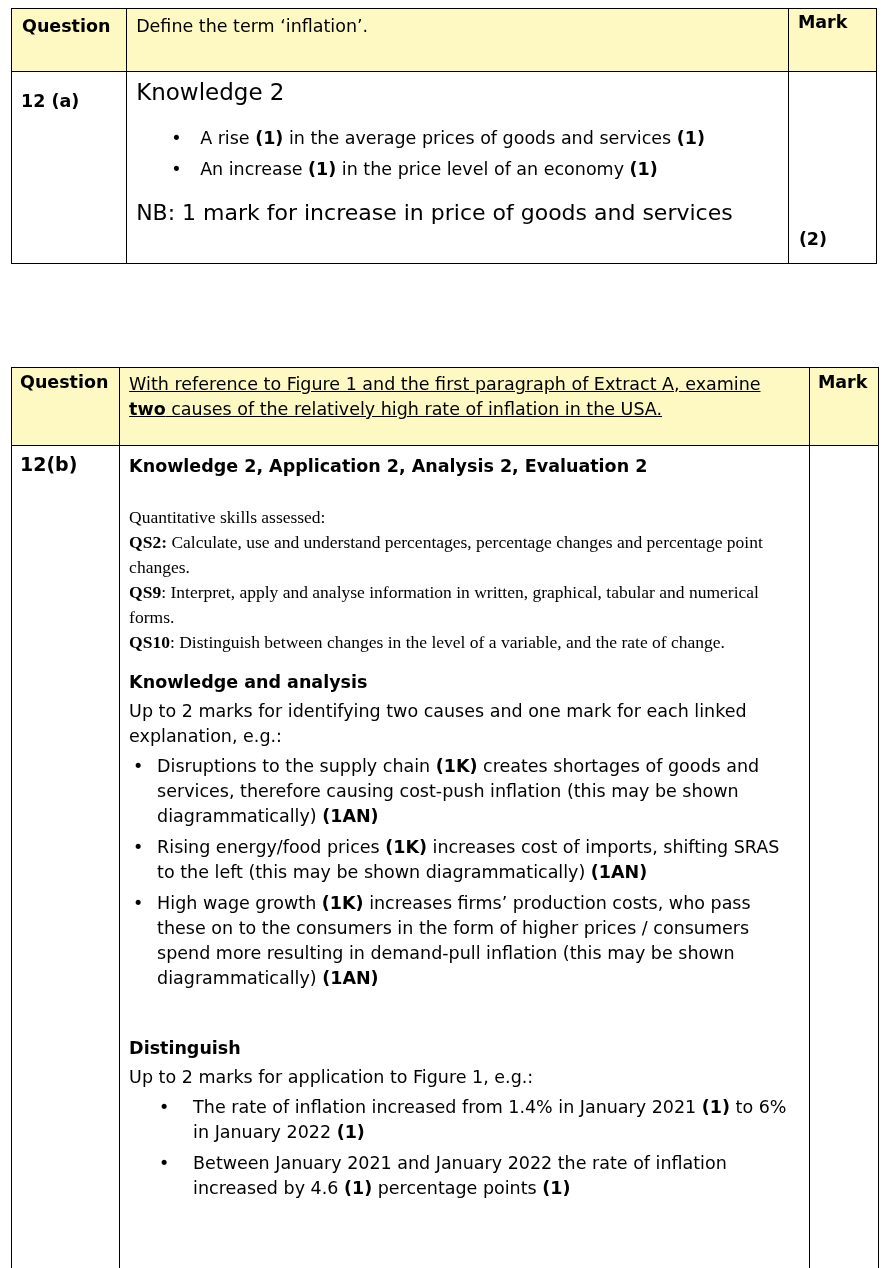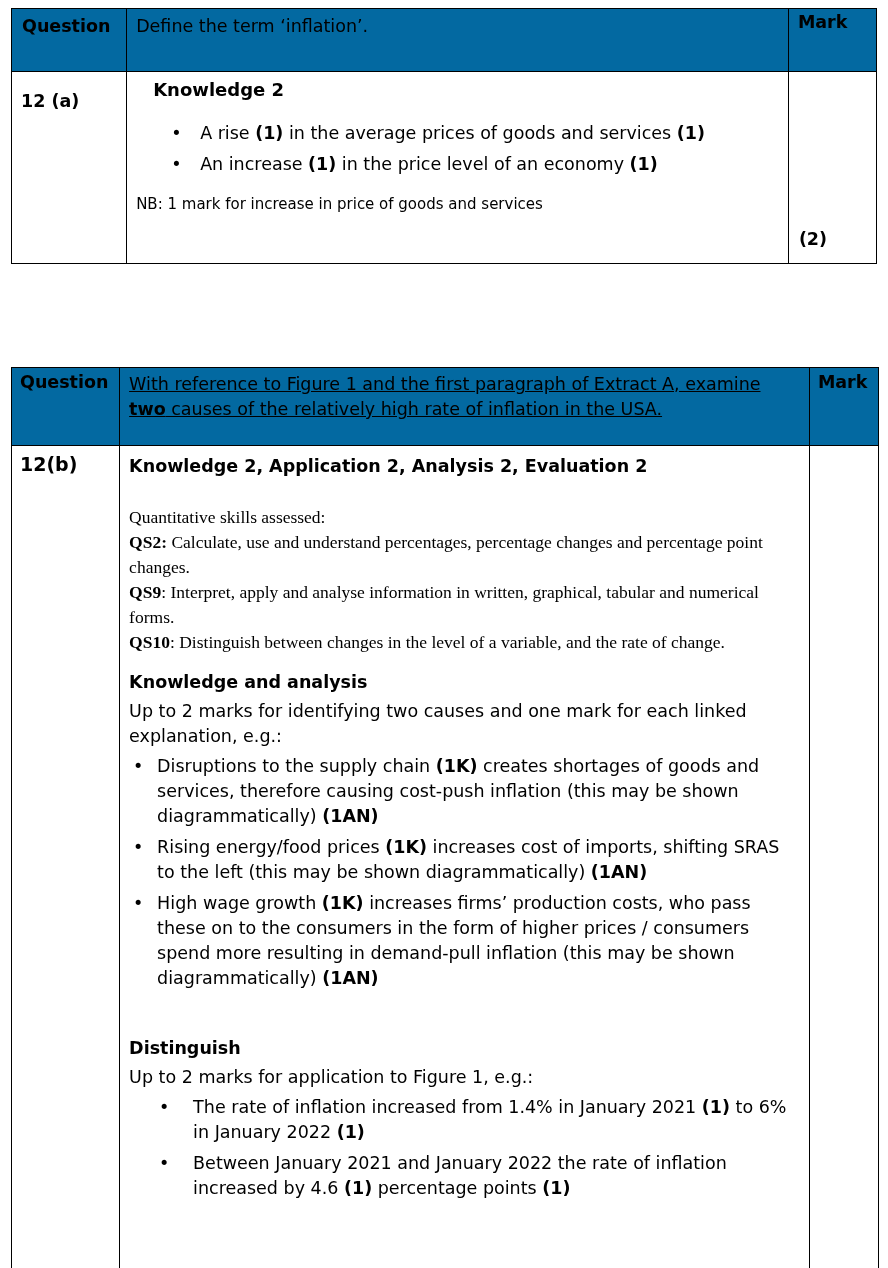--- a/index.html
+++ b/index.html
@@ -5,40 +5,40 @@
   html, body { margin: 0; padding: 0; background: #ffffff; }
   body {
     width: 888px; height: 1268px; position: relative; overflow: hidden;
     font-family: "DejaVu Sans", "Liberation Sans", sans-serif;
     color: #000; font-size: 17px;
   }
   table.ms {
     position: absolute; border-collapse: collapse; table-layout: fixed;
   }
   table.ms td { border: 1.5px solid #000; vertical-align: top; padding: 0; }
-  .hdr td { background: #0369a1; }
+  .hdr td { background: #fef9c3; }
   b { font-weight: bold; }
 
   
   #t1 { left: 11px; top: 8px; width: 866px; }
   #t1 .c1 { width: 115px; }
   #t1 .c2 { width: 661px; }
   #t1 .c3 { width: 88px; }
   #t1 .hdr td { height: 55px; }
   #t1 .qlabel { padding: 7px 0 0 10px; font-weight: bold; font-size: 17.5px; }
   #t1 .qtext { padding: 7px 0 0 9px; font-size: 17.5px; }
   #t1 .mark-h { padding: 3px 0 0 9px; font-weight: bold; font-size: 17.5px; }
   #t1 .body td { height: 172px; }
   #t1 .qnum { padding: 19px 0 0 9px; font-weight: bold; font-size: 17.5px; }
   #t1 .content { padding: 7px 0 0 9px; position: relative; }
-  #t1 .kh { font-weight: bold; font-size: 18px; margin-bottom: 18px; margin-left: 17px; }
+  #t1 .kh { font-weight: normal; font-size: 23px; margin-bottom: 18px; }
   #t1 ul { margin: 0; padding: 0; list-style: none; }
   #t1 ul li { position: relative; padding-left: 64px; line-height: 31px; font-size: 17.5px; }
   #t1 ul li .bul { position: absolute; left: 35px; top: 0; }
-  #t1 .nb { margin-top: 15px; font-size: 15px; }
+  #t1 .nb { margin-top: 15px; font-size: 22px; }
   #t1 .mark-val { position: relative; }
   #t1 .mark-val span { position: absolute; left: 10px; bottom: 14px; font-weight: bold; font-size: 17.5px; }
 
   
   #t2 { left: 11px; top: 367px; width: 868px; }
   #t2 .c1 { width: 108px; }
   #t2 .c2 { width: 689px; }
   #t2 .c3 { width: 69px; }
   #t2 .hdr td { height: 73px; }
   #t2 .qlabel { padding: 4px 0 0 8px; font-weight: bold; font-size: 17.5px; }

